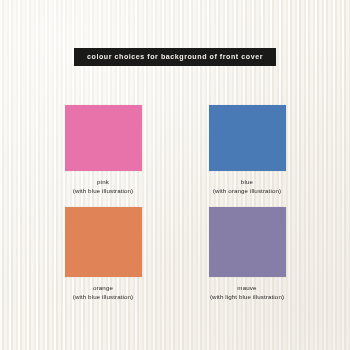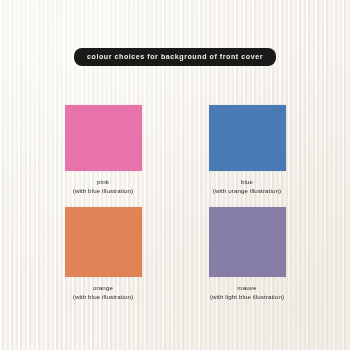--- a/index.html
+++ b/index.html
@@ -65,21 +65,20 @@
   }
   .header-bar {
     background: #1a1a18;
     color: #f2efe9;
     font-size: 7.1px;
     letter-spacing: 0.55px;
     font-weight: 700;
     line-height: 1;
     padding: 5.5px 13px 5.5px 13px;
     white-space: nowrap;
-    border-radius: 8px;
   }
 
   
   .grid {
     position: absolute;
     top: 105px;
     left: 0;
     width: 350px;
     z-index: 2;
   }

